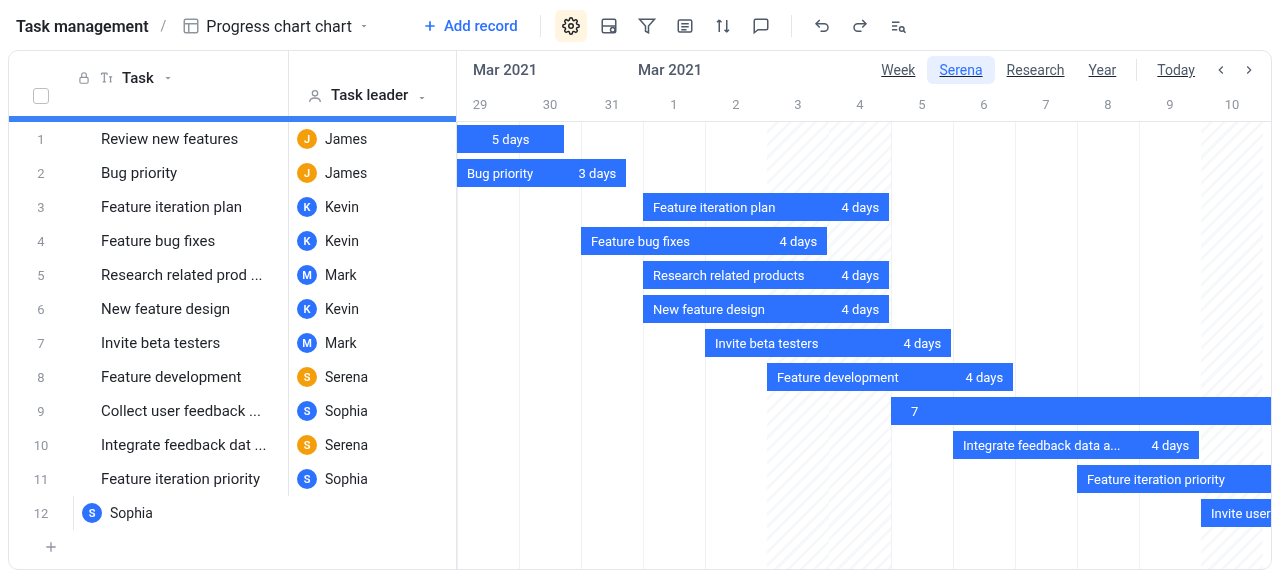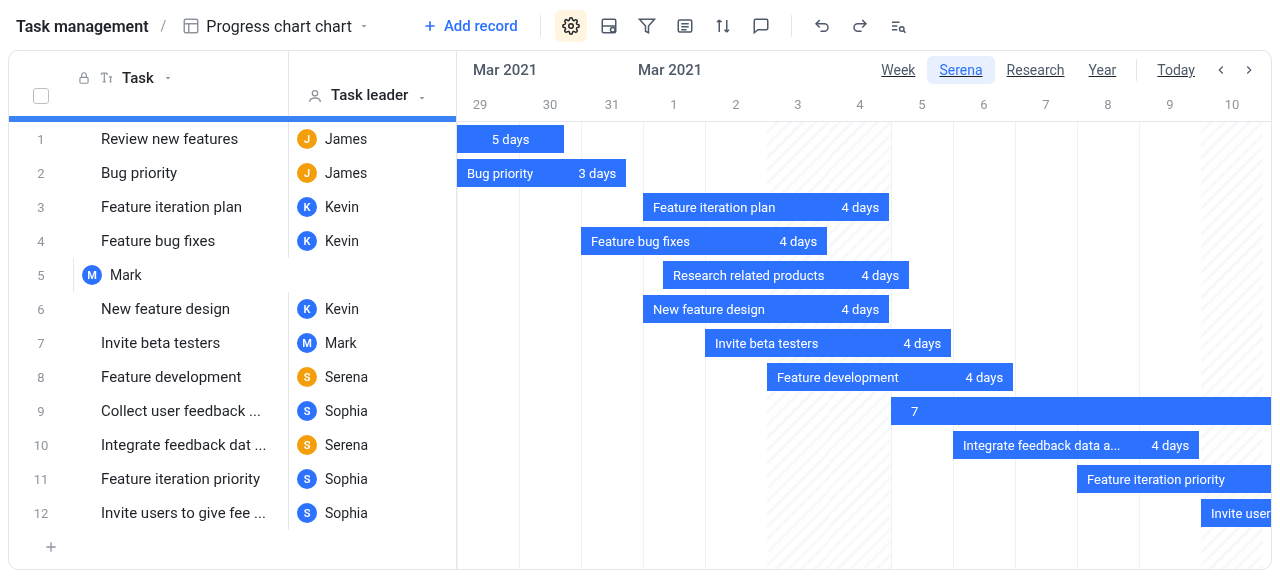--- a/index.html
+++ b/index.html
@@ -233,20 +233,21 @@
           <div class="task-row">
             <span class="row-idx">4</span>
             <span class="row-task">Feature bug fixes</span>
             <span class="row-leader">
               <span class="avatar" style="background:#2c72ff">K</span>
               <span>Kevin</span>
             </span>
           </div>
           <div class="task-row">
             <span class="row-idx">5</span>
+            <span class="row-task">Research related prod ...</span>
             <span class="row-leader">
               <span class="avatar" style="background:#2c72ff">M</span>
               <span>Mark</span>
             </span>
           </div>
           <div class="task-row">
             <span class="row-idx">6</span>
             <span class="row-task">New feature design</span>
             <span class="row-leader">
               <span class="avatar" style="background:#2c72ff">K</span>
@@ -288,21 +289,20 @@
           <div class="task-row">
             <span class="row-idx">11</span>
             <span class="row-task">Feature iteration priority</span>
             <span class="row-leader">
               <span class="avatar" style="background:#2c72ff">S</span>
               <span>Sophia</span>
             </span>
           </div>
           <div class="task-row">
             <span class="row-idx">12</span>
-            <span class="row-task">Invite users to give fee ...</span>
             <span class="row-leader">
               <span class="avatar" style="background:#2c72ff">S</span>
               <span>Sophia</span>
             </span>
           </div>
           <div class="add-row">
             <svg width="16" height="16" viewBox="0 0 24 24" fill="none" stroke="currentColor" stroke-width="2">
               <path d="M12 5v14M5 12h14"></path>
             </svg>
           </div>
@@ -379,21 +379,21 @@
               <span class="bar-dur">3 days</span>
             </div>
             <div class="bar" style="top: 71px; left: 186px; width: 246.14px;">
               <span class="bar-name">Feature iteration plan</span>
               <span class="bar-dur">4 days</span>
             </div>
             <div class="bar" style="top: 105px; left: 124px; width: 246.14px;">
               <span class="bar-name">Feature bug fixes</span>
               <span class="bar-dur">4 days</span>
             </div>
-            <div class="bar" style="top: 139px; left: 186px; width: 246.14px; margin-left: 20px;">
+            <div class="bar" style="top: 139px; left: 186px; width: 246.14px;">
               <span class="bar-name">Research related products</span>
               <span class="bar-dur">4 days</span>
             </div>
             <div class="bar" style="top: 173px; left: 186px; width: 246.14px;">
               <span class="bar-name">New feature design</span>
               <span class="bar-dur">4 days</span>
             </div>
             <div class="bar" style="top: 207px; left: 248px; width: 246.14px;">
               <span class="bar-name">Invite beta testers</span>
               <span class="bar-dur">4 days</span>

